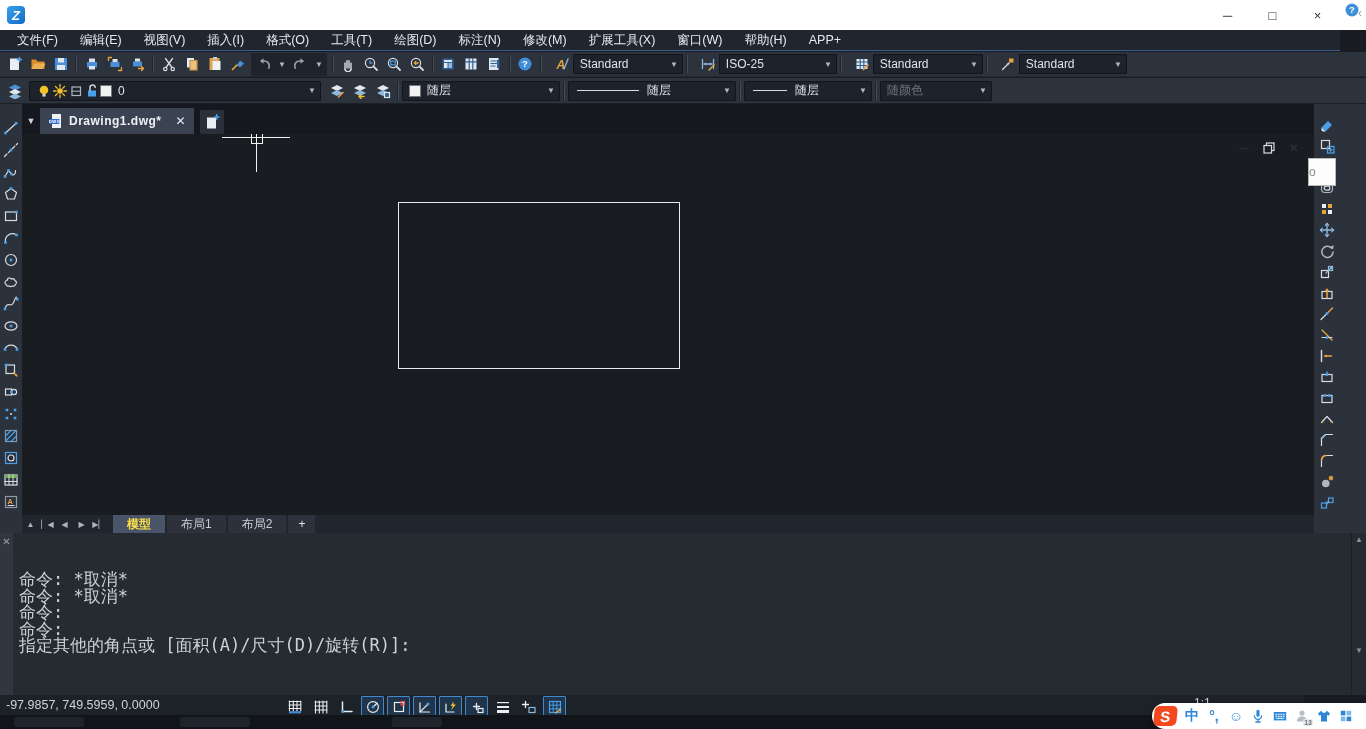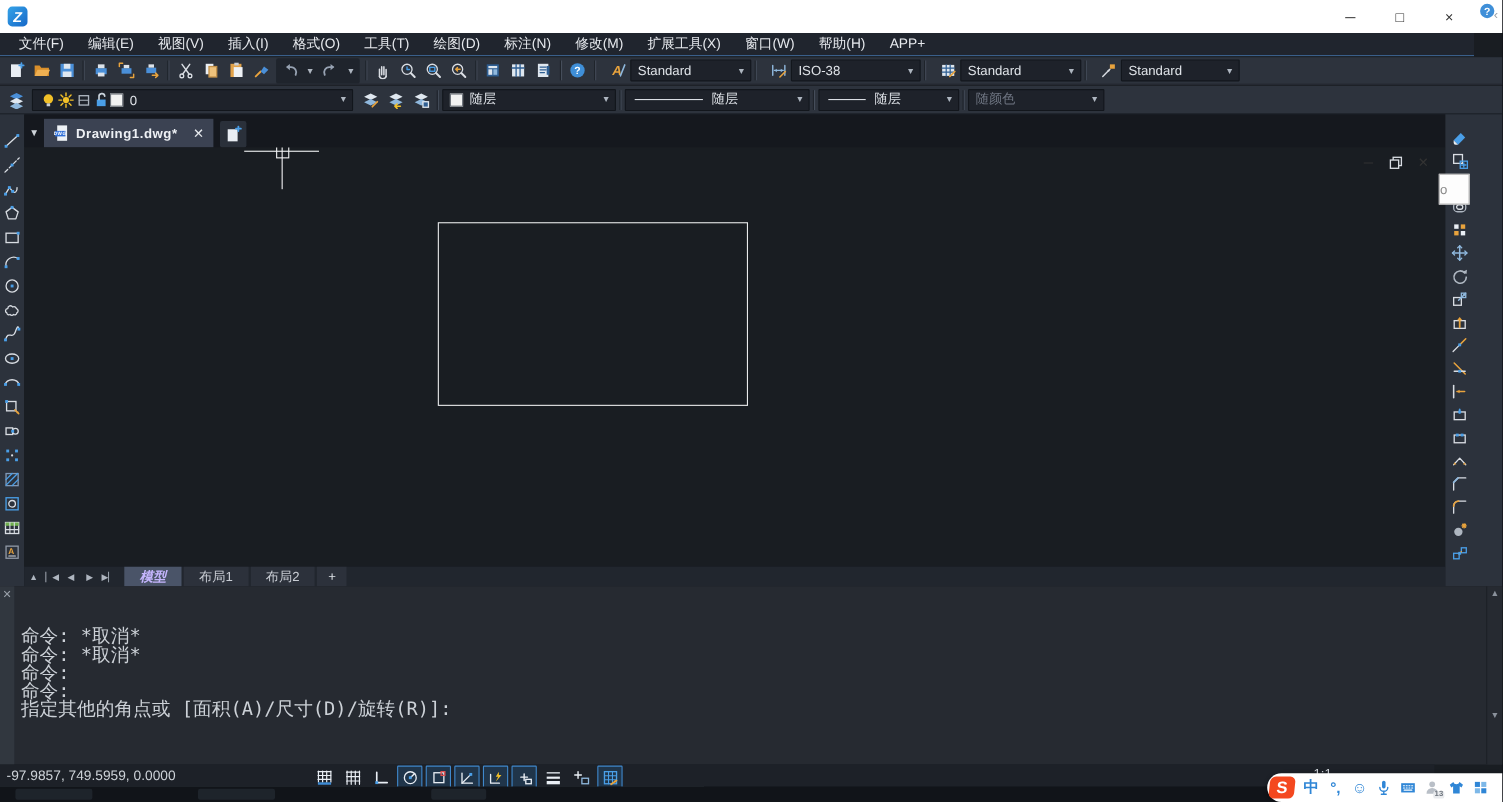--- a/index.html
+++ b/index.html
@@ -69,21 +69,21 @@
   #pickbox{position:absolute;width:10px;height:10px;border:1px solid #f2f3f5;background:transparent;}
   #mdi{position:absolute;right:12px;top:6px;display:flex;align-items:center;gap:9px;color:#cdd2d8;}
   #mdi .winbtn{width:16px;height:16px;font-size:12px;}
   #overflow-box{position:absolute;left:-6px;top:54px;width:26px;height:26px;background:#fdfdfd;
                 border:1px solid #b9b9b9;color:#8a8a8a;font-size:12px;display:flex;align-items:center;
                 justify-content:flex-start;overflow:hidden;z-index:3;}
 
   #layoutbar{height:18px;background:#21262e;display:flex;align-items:stretch;font-size:12px;}
   .lnav{width:17px;display:flex;align-items:center;justify-content:center;color:#aeb5bf;font-size:8px;}
   .ltab{padding:0 14px;display:flex;align-items:center;color:#c9cdd4;background:#2c313b;margin-right:2px;}
-  .ltab.active{background:#4a5468;color:#c4b5fd;font-weight:bold;font-style:italic;}
+  .ltab.active{background:#4a5468;color:#fde047;font-weight:bold;}
   .ltab.newtab{padding:0 10px;color:#dfe3e8;}
 
   
   #cmd{position:absolute;left:0;top:533px;width:1366px;height:162px;background:#262a31;display:flex;}
   #cmd-gutter{width:13px;background:#31373f;display:flex;flex-direction:column;align-items:center;}
   #cmd-close{color:#9aa1aa;font-size:10px;margin-top:3px;}
   #cmd-body{flex:1;padding:5px 0 0 6px;font-family:"DejaVu Sans Mono","Liberation Mono",monospace;
             font-size:17px;color:#ccd1d7;line-height:16.5px;white-space:pre;overflow:hidden;}
   .cmd-line{height:16.5px;}
   @keyframes blink{50%{opacity:0;}}
@@ -363,21 +363,21 @@
       <span class="lead-icon icon">
           <svg viewBox="0 0 16 16" width="16" height="16">
             <path d="M2.5 3.5 v9 M13.5 3.5 v9" fill="none" stroke="#8fb8dd" stroke-width="1.3" stroke-linecap="round" stroke-linejoin="round"></path>
             <path d="M4 8 h8" fill="none" stroke="#8fb8dd" stroke-width="1.3" stroke-linecap="round" stroke-linejoin="round"></path>
             <path d="M4 8 l2.2-1.6 v3.2z" fill="#8fb8dd"></path>
             <path d="M12 8 l-2.2-1.6 v3.2z" fill="#8fb8dd"></path>
             <path d="M9 14 l5-5" fill="none" stroke="#e8a33d" stroke-width="1.4" stroke-linecap="round" stroke-linejoin="round"></path>
           </svg>
         </span>
       <div class="combo" style="width:118px">
-        <span class="cval">ISO-38</span>
+        <span class="cval">ISO-25</span>
           <span class="caret">▼</span>
       </div>
     </div>
     <div class="tsep"></div>
     <div class="stylegrp">
       <span class="lead-icon icon">
           <svg viewBox="0 0 16 16" width="16" height="16">
             <rect x="2.5" y="3" width="11" height="10" fill="#dfe7ef"></rect>
             <path d="M2.5 6 h11 M2.5 9.5 h11 M6.2 3 v10 M9.8 3 v10" fill="none" stroke="#2f5f93" stroke-width="1.1" stroke-linecap="round" stroke-linejoin="round"></path>
             <path d="M9.5 13.5 l4.5-4.5" fill="none" stroke="#e8a33d" stroke-width="1.6" stroke-linecap="round" stroke-linejoin="round"></path>
@@ -484,21 +484,21 @@
       <span class="cval">随层</span>
         <span class="caret">▼</span>
     </div>
     <div class="tsep"></div>
     <div class="combo" style="width:128px">
       <span class="line-sample" style="width:34px"></span>
       <span class="cval">随层</span>
         <span class="caret">▼</span>
     </div>
     <div class="tsep"></div>
-    <div class="combo grayed" style="width:124px">
+    <div class="combo grayed" style="width:112px">
       <span class="cval">随颜色</span>
         <span class="caret">▼</span>
     </div>
   </div>
 
   <div id="mid">
     <div id="left-tb">
         <div class="tbtn">
           <span class="icon">
             <svg viewBox="0 0 16 16" width="16" height="16">

